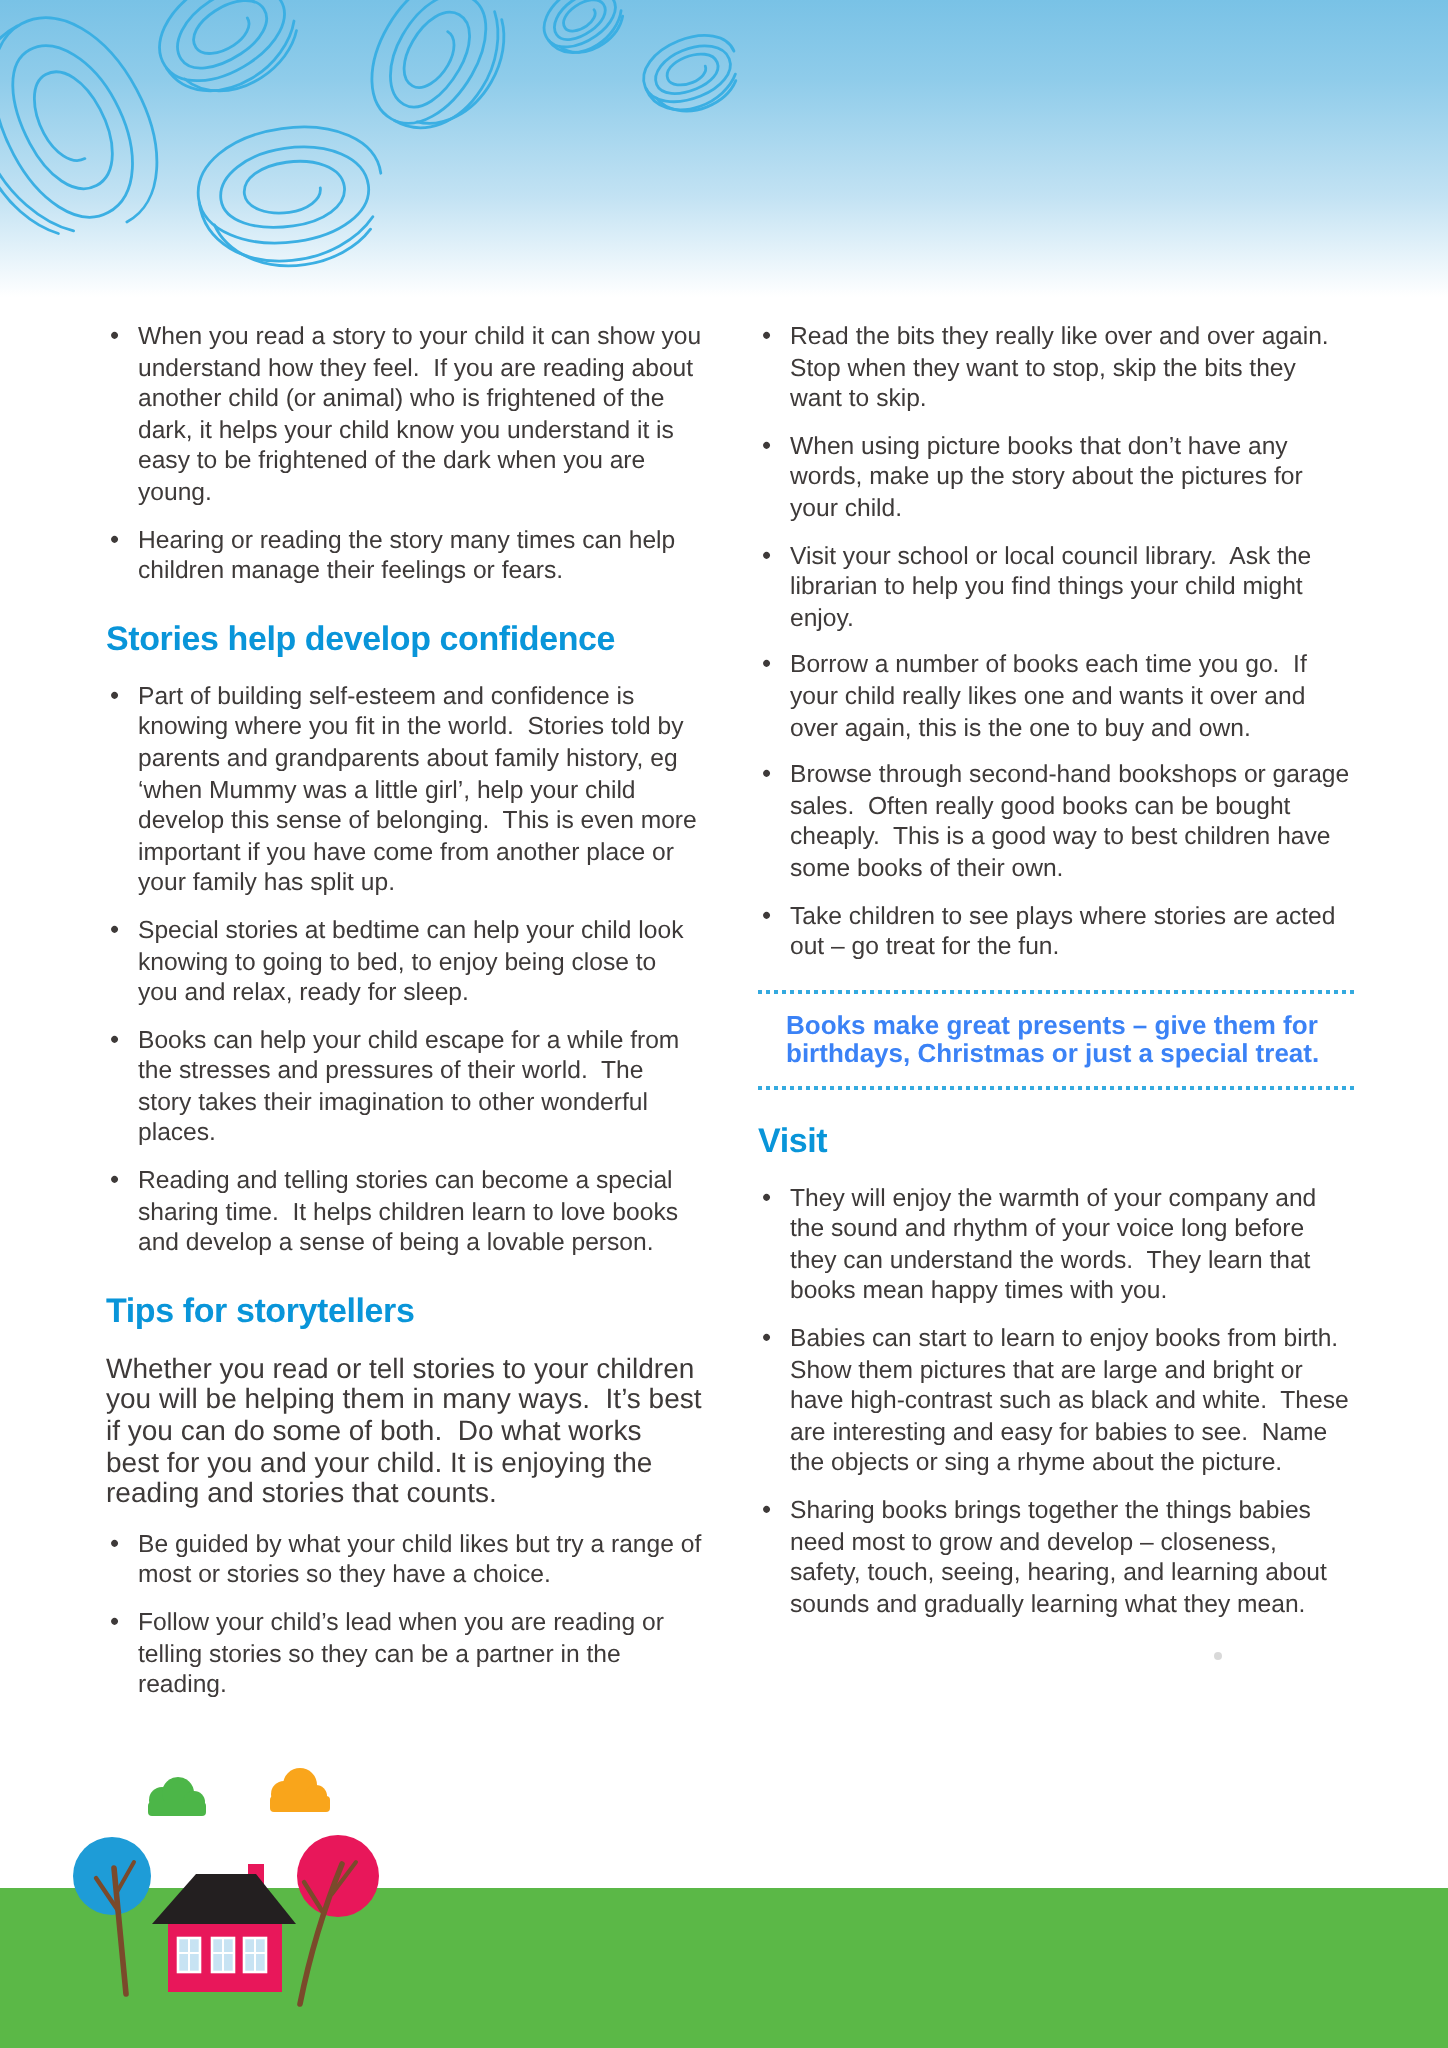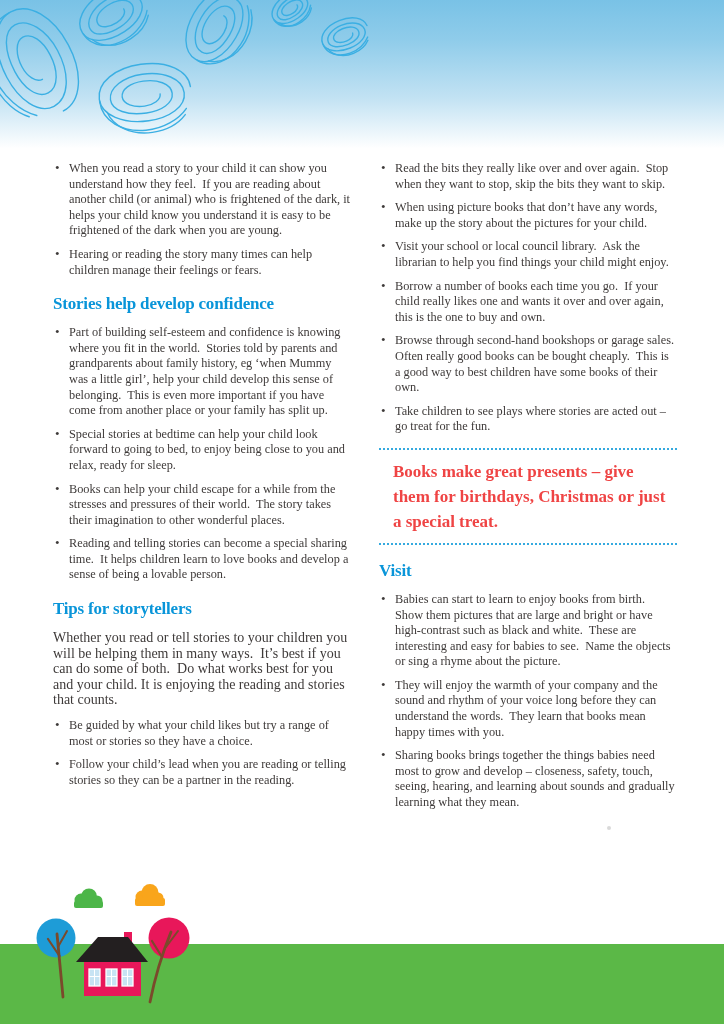--- a/index.html
+++ b/index.html
@@ -1,19 +1,19 @@
 <!DOCTYPE html>
 <html><head>
 <meta charset="utf-8">
 <style>
   html,body{margin:0;padding:0;background:#e9e9e9;}
   .page{
     position:relative;width:724px;height:1024px;margin:0 auto;
     background:#ffffff;overflow:hidden;
-    font-family:Liberation Serif, serif;
+    font-family:Liberation Sans, sans-serif;
   }
   
   .header{
     position:absolute;top:0;left:0;width:724px;height:158px;
     background:linear-gradient(180deg,#79C2E6 0%,#8FCCEA 25%,#C2E2F3 62%,#ffffff 94%);
   }
   .header svg{position:absolute;top:0;left:0;}
 
   
   .columns{
@@ -41,22 +41,22 @@
     color:#3E3A39;white-space:pre-wrap;
   }
   .callout{
     margin:13px 0 11px 0;
     border-top:2px dotted #35AADF;
     border-bottom:2px dotted #35AADF;
     padding:9px 0 9px 0;
   }
   .callout-text{
     margin:0;padding:0 4px 0 14px;
-    color:#ef4444;font-weight:bold;
-    font-size:17px;line-height:25px;
+    color:#3b82f6;font-weight:bold;
+    font-size:13px;line-height:14px;
     white-space:pre-wrap;
   }
   
   .footer{position:absolute;left:0;bottom:0;width:724px;height:144px;}
   .speck{
     position:absolute;left:607px;top:826px;width:4px;height:4px;
     border-radius:50%;background:#c9c9c9;opacity:.7;
   }
 </style>
 </head>
@@ -87,21 +87,21 @@
     <div class="col">
       <ul class="bullets">
         <li class="bullet">When you read a story to your child it can show you understand how they feel.  If you are reading about another child (or animal) who is frightened of the dark, it helps your child know you understand it is easy to be frightened of the dark when you are young.</li>
         <li class="bullet">Hearing or reading the story many times can help children manage their feelings or fears.</li>
       </ul>
 
       <h2 class="section-heading">Stories help develop confidence</h2>
 
       <ul class="bullets">
         <li class="bullet">Part of building self-esteem and confidence is knowing where you fit in the world.  Stories told by parents and grandparents about family history, eg ‘when Mummy was a little girl’, help your child develop this sense of belonging.  This is even more important if you have come from another place or your family has split up.</li>
-        <li class="bullet">Special stories at bedtime can help your child look forward to going to bed, to enjoy being close to you and relax, ready for sleep.</li>
+        <li class="bullet">Special stories at bedtime can help your child look knowing to going to bed, to enjoy being close to you and relax, ready for sleep.</li>
         <li class="bullet">Books can help your child escape for a while from the stresses and pressures of their world.  The story takes their imagination to other wonderful places.</li>
         <li class="bullet">Reading and telling stories can become a special sharing time.  It helps children learn to love books and develop a sense of being a lovable person.</li>
       </ul>
 
 
       <h2 class="section-heading">Tips for storytellers</h2>
 
       <p class="body-para">Whether you read or tell stories to your children you will be helping them in many ways.  It’s best if you can do some of both.  Do what works best for you and your child. It is enjoying the reading and stories that counts.</p>
 
       <ul class="bullets">
@@ -120,22 +120,22 @@
         <li class="bullet">Take children to see plays where stories are acted out – go treat for the fun.</li>
       </ul>
 
       <div class="callout">
         <p class="callout-text">Books make great presents – give them for birthdays, Christmas or just a special treat.</p>
       </div>
 
       <h2 class="section-heading">Visit</h2>
 
       <ul class="bullets">
+        <li class="bullet">They will enjoy the warmth of your company and the sound and rhythm of your voice long before they can understand the words.  They learn that books mean happy times with you.</li>
         <li class="bullet">Babies can start to learn to enjoy books from birth.  Show them pictures that are large and bright or have high-contrast such as black and white.  These are interesting and easy for babies to see.  Name the objects or sing a rhyme about the picture.</li>
-        <li class="bullet">They will enjoy the warmth of your company and the sound and rhythm of your voice long before they can understand the words.  They learn that books mean happy times with you.</li>
         <li class="bullet">Sharing books brings together the things babies need most to grow and develop – closeness, safety, touch, seeing, hearing, and learning about sounds and gradually learning what they mean.</li>
       </ul>
     </div>
   </div>
 
   <div class="speck"></div>
 
   <div class="footer">
     <svg width="724" height="144" viewBox="0 0 724 144">
 

